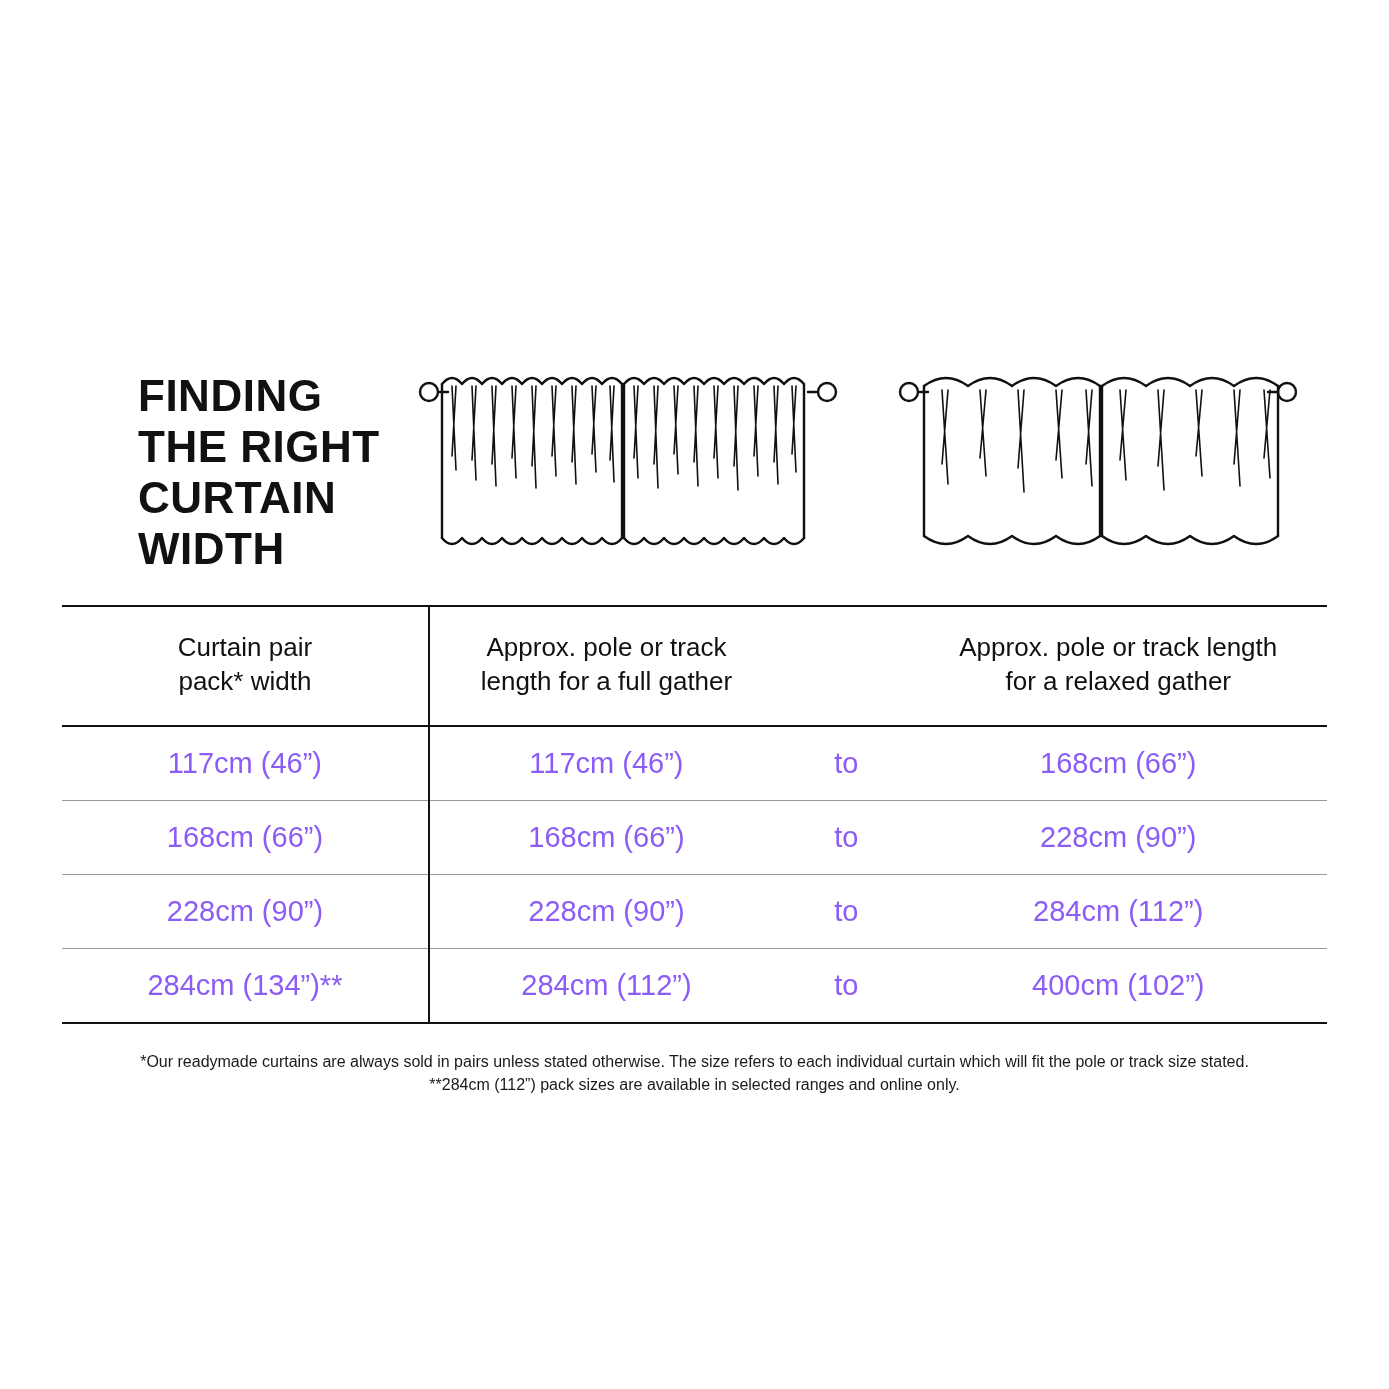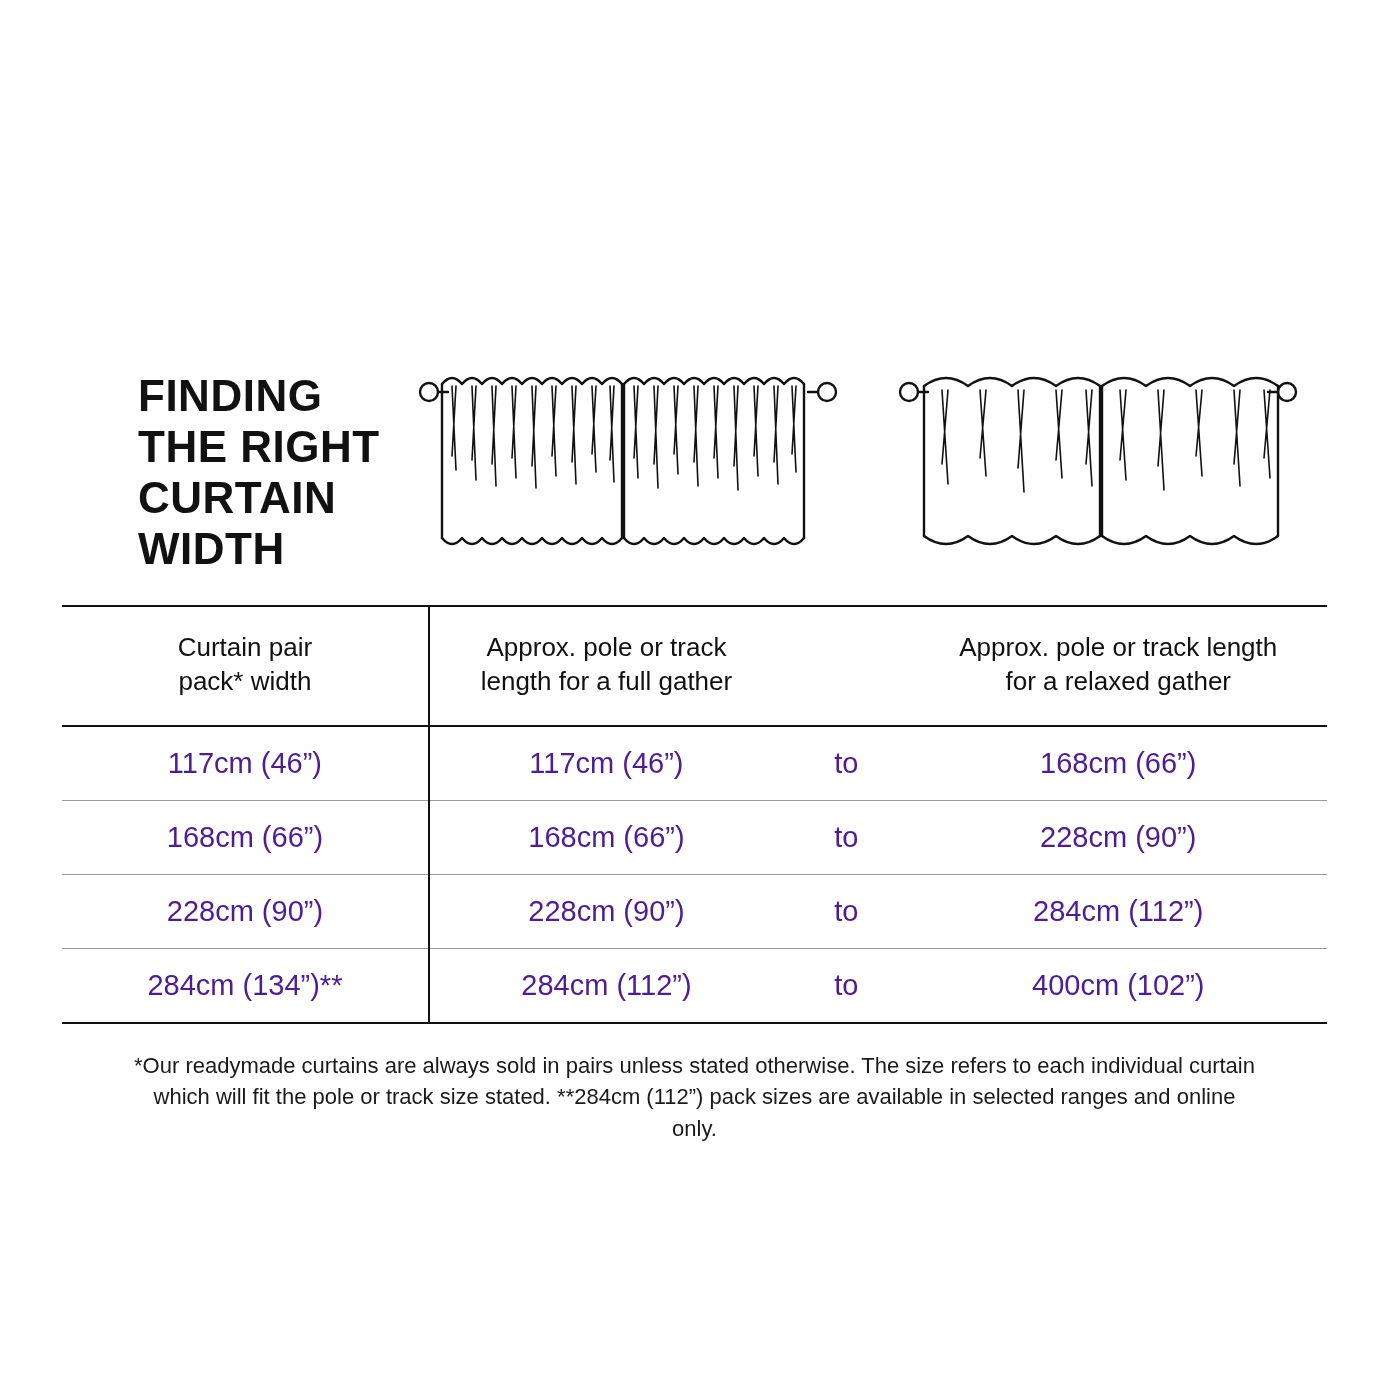--- a/index.html
+++ b/index.html
@@ -71,21 +71,21 @@
   }
   table.sizing thead th {
     font-size: 26px;
     line-height: 1.3;
     padding: 24px 6px 26px;
     color: #111;
   }
   table.sizing tbody td {
     font-size: 29px;
     padding: 20px 6px 20px;
-    color: #4c1d95;
+    color: #8b5cf6;
   }
   .row-line td {
     border-top: 1px solid #9b9b9b;
   }
   .top-rule td, .top-rule th {
     border-top: 2px solid #111;
   }
   .bottom-rule td {
     border-bottom: 2px solid #111;
   }
@@ -98,21 +98,21 @@
   .cto { width: 10%; }
   .c3 { width: 33%; }
 
   .to-cell {
     font-size: 28px;
   }
 
   .footnote {
     margin-top: 26px;
     text-align: center;
-    font-size: 22px;
+    font-size: 16px;
     line-height: 1.45;
     color: #1a1a1a;
     padding: 0 70px;
   }
 </style>
 </head>
 <body>
 
 <div class="page">
   <div class="content">

